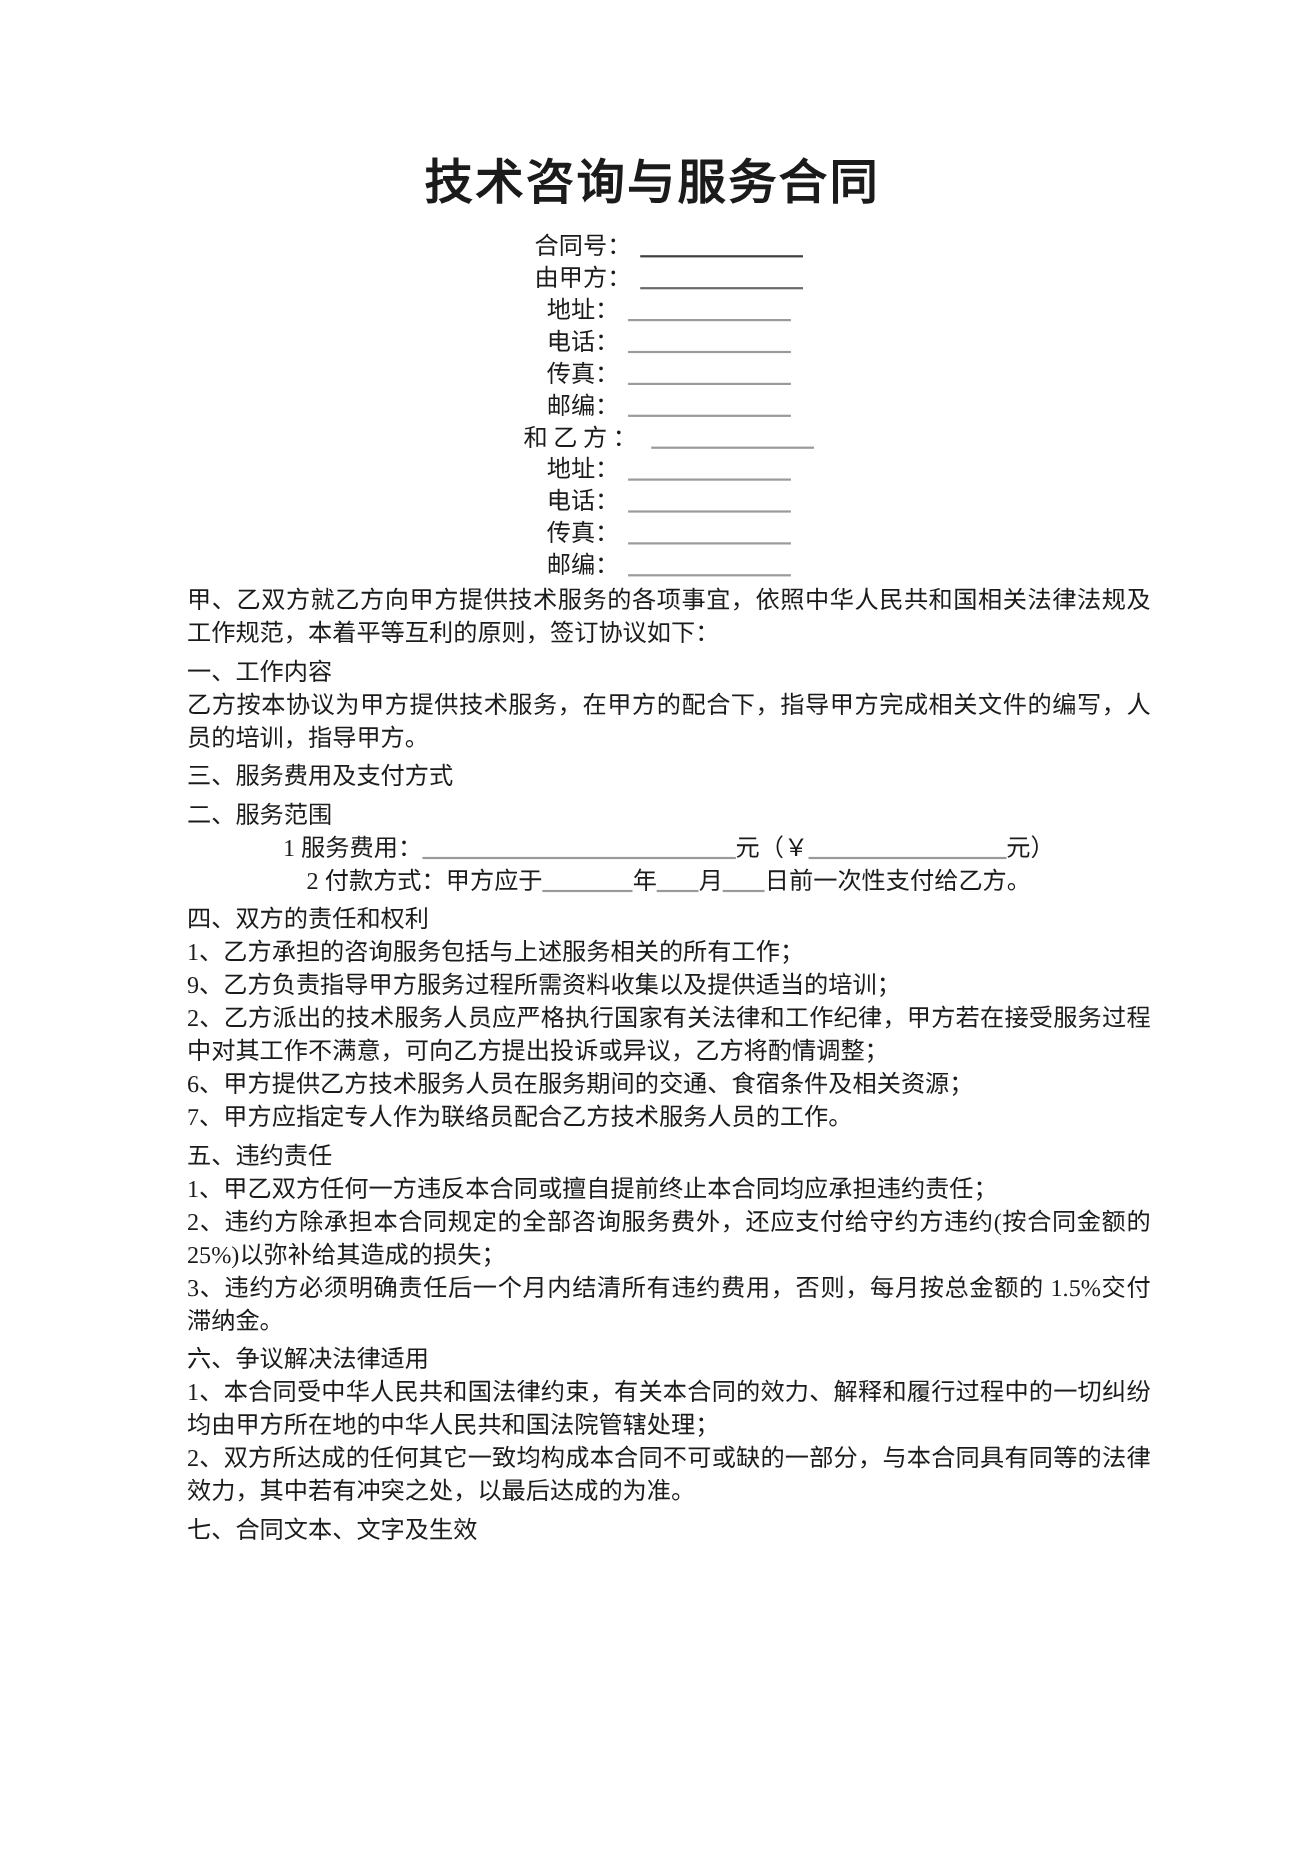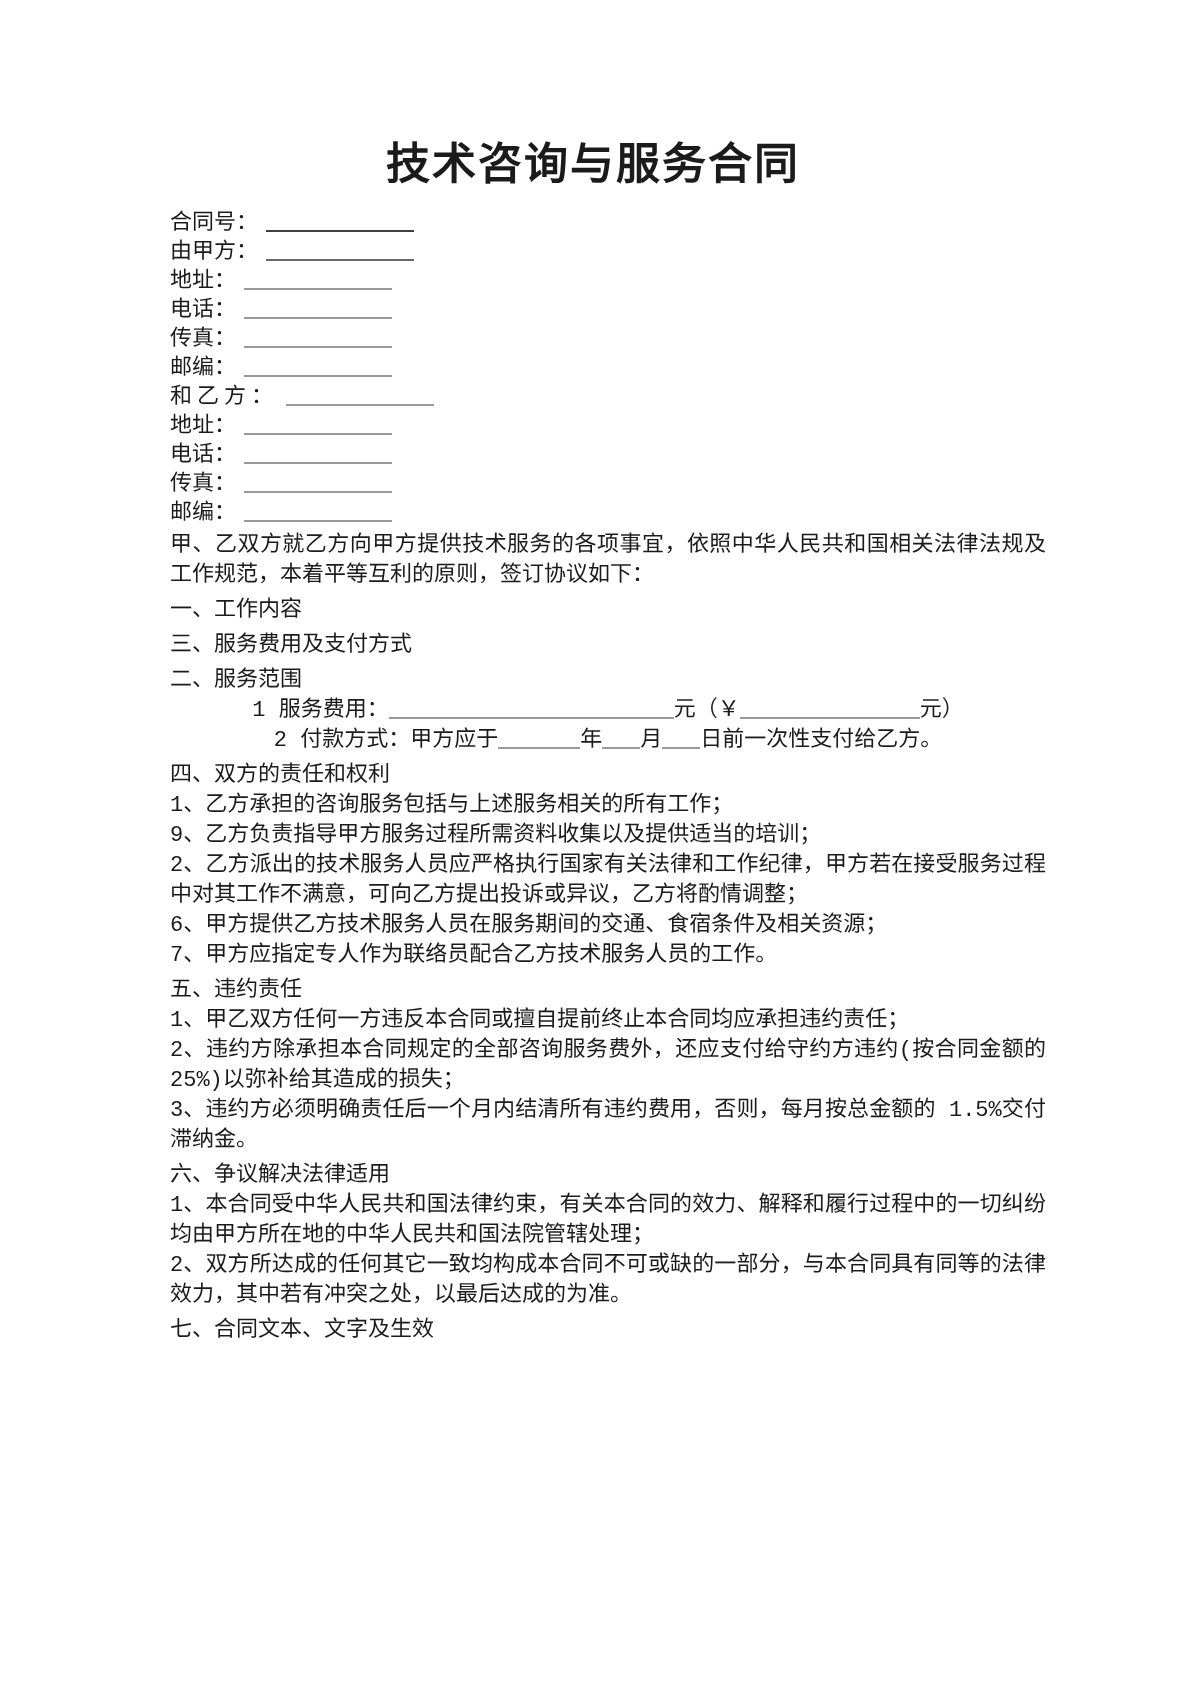--- a/index.html
+++ b/index.html
@@ -11,32 +11,31 @@
     background: var(--paper, #ffffff);
     color: var(--text, #1b1b1b);
     font-family: "Liberation Serif", "DejaVu Serif", serif;
     overflow: hidden;
   }
   .content {
     position: absolute;
     left: 170px;
     top: 142px;
     width: 876px;
-    font-family: Liberation Mono, monospace;
   }
   .title {
     font-size: 44px;
     font-weight: bold;
     text-align: center;
     margin: 0 30px 16px 0;
     letter-spacing: 2px;
     line-height: 1.15;
   }
   .fields { font-size: 22px; }
-  .field { height: 29px; line-height: 29px; white-space: nowrap; }
+  .field { height: 29px; line-height: 29px; white-space: nowrap; text-align: center; }
   .field.wide .flabel { letter-spacing: 5px; }
   .blank {
     display: inline-block;
     height: 20px;
     border-bottom: 2px solid var(--line, #9a9a9a);
     vertical-align: -3px;
   }
   .fblank { width: 148px; margin-left: 8px; }
   .field:nth-child(1) .fblank { border-color: #3f3f3f; }
   .field:nth-child(2) .fblank { border-color: #6a6a6a; }
@@ -64,20 +63,21 @@
         <div class="field"><span class="flabel">邮编：</span><span class="blank fblank"></span></div>
         <div class="field wide"><span class="flabel">和乙方：</span><span class="blank fblank"></span></div>
         <div class="field"><span class="flabel">地址：</span><span class="blank fblank"></span></div>
         <div class="field"><span class="flabel">电话：</span><span class="blank fblank"></span></div>
         <div class="field"><span class="flabel">传真：</span><span class="blank fblank"></span></div>
         <div class="field"><span class="flabel">邮编：</span><span class="blank fblank"></span></div>
       </div>
     <div class="body">
         <div class="para">甲、乙双方就乙方向甲方提供技术服务的各项事宜，依照中华人民共和国相关法律法规及工作规范，本着平等互利的原则，签订协议如下：</div>
         <div class="heading">一、工作内容</div>
+        <div class="para">乙方按本协议为甲方提供技术服务，在甲方的配合下，指导甲方完成相关文件的编写，人员的培训，指导甲方。</div>
         <div class="heading">三、服务费用及支付方式</div>
         <div class="heading">二、服务范围</div>
         <div class="para mixed"><span>1 服务费用：</span><span class="blank b-xl"></span><span>元（￥</span><span class="blank b-lg"></span><span>元）</span></div>
         <div class="para mixed"><span>2 付款方式：甲方应于</span><span class="blank b-md"></span><span>年</span><span class="blank b-xs"></span><span>月</span><span class="blank b-xs"></span><span>日前一次性支付给乙方。</span></div>
         <div class="heading">四、双方的责任和权利</div>
         <div class="para">1、乙方承担的咨询服务包括与上述服务相关的所有工作；</div>
         <div class="para">9、乙方负责指导甲方服务过程所需资料收集以及提供适当的培训；</div>
         <div class="para">2、乙方派出的技术服务人员应严格执行国家有关法律和工作纪律，甲方若在接受服务过程中对其工作不满意，可向乙方提出投诉或异议，乙方将酌情调整；</div>
         <div class="para">6、甲方提供乙方技术服务人员在服务期间的交通、食宿条件及相关资源；</div>
         <div class="para">7、甲方应指定专人作为联络员配合乙方技术服务人员的工作。</div>

